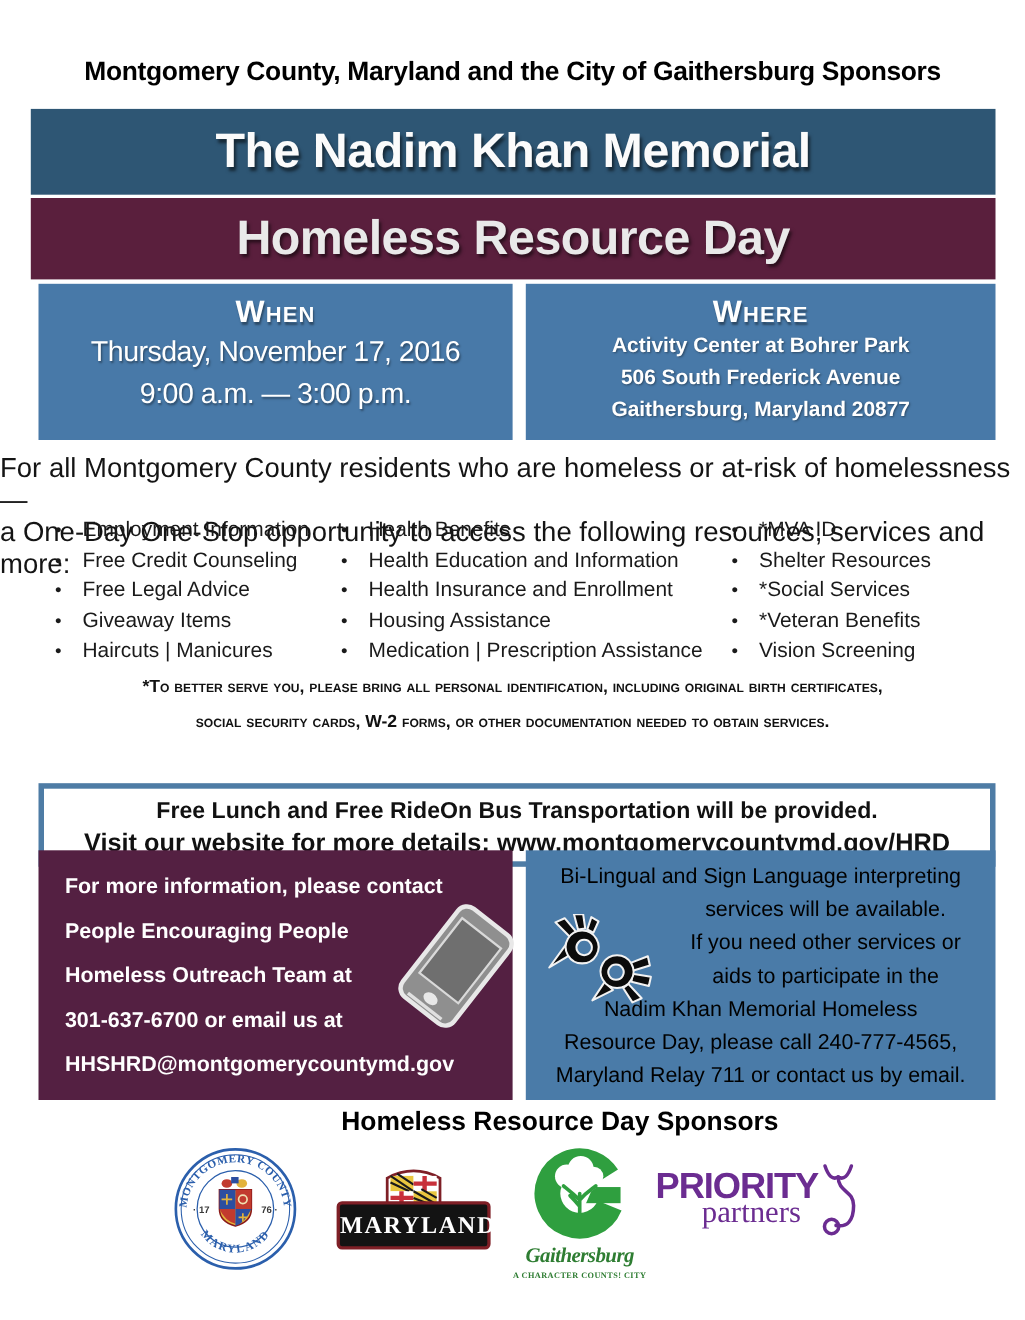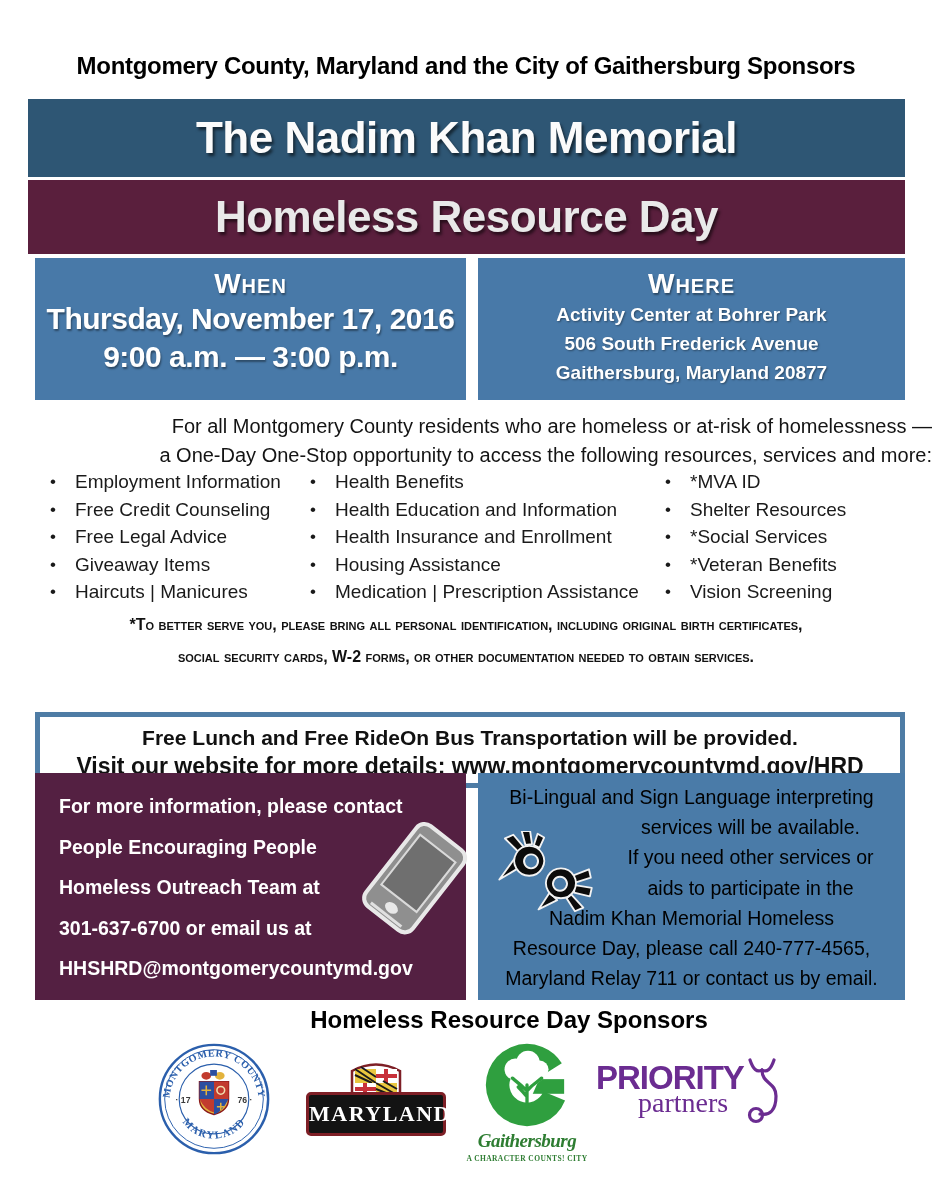--- a/index.html
+++ b/index.html
@@ -22,25 +22,25 @@
   }
   .banner-maroon .t{color:#e9e9e9;}
   
   .info-blue-box{position:absolute;background:#4879a8;color:#ffffff;text-align:center;}
   #when-box{left:35px;top:258px;width:431px;height:142px;}
   #where-box{left:478px;top:258px;width:427px;height:142px;}
   .box-heading{
     margin-top:10px;font-size:28px;font-weight:bold;font-variant:small-caps;
     letter-spacing:1px;text-shadow:1px 2px 2px rgba(0,0,0,0.4);
   }
-  .when-line{font-size:30px;font-weight:bold;line-height:38px;text-shadow:1px 2px 2px rgba(0,0,0,0.4);letter-spacing:-0.5px;}
+  .when-line{font-size:26px;font-weight:normal;line-height:38px;text-shadow:1px 2px 2px rgba(0,0,0,0.4);letter-spacing:-0.5px;}
   .where-line{font-size:19px;font-weight:bold;line-height:29px;text-shadow:1px 1px 2px rgba(0,0,0,0.4);}
   
-  .intro{position:absolute;top:412px;left:0;width:100%;text-align:right;
-    font-size:20px;line-height:29px;color:#141414;}
+  .intro{position:absolute;top:412px;left:0;width:100%;text-align:left;
+    font-size:25px;line-height:29px;color:#141414;}
   
   ul.res-list{position:absolute;list-style:none;margin:0;padding:0;top:468px;}
   #res-col1{left:48px;}
   #res-col2{left:308px;}
   #res-col3{left:663px;}
   ul.res-list li{
     position:relative;padding-left:27px;height:27.5px;line-height:27.5px;
     font-size:19px;color:#1a1a1a;white-space:nowrap;
   }
   ul.res-list li::before{content:"\2022";position:absolute;left:2px;font-size:17px;}

